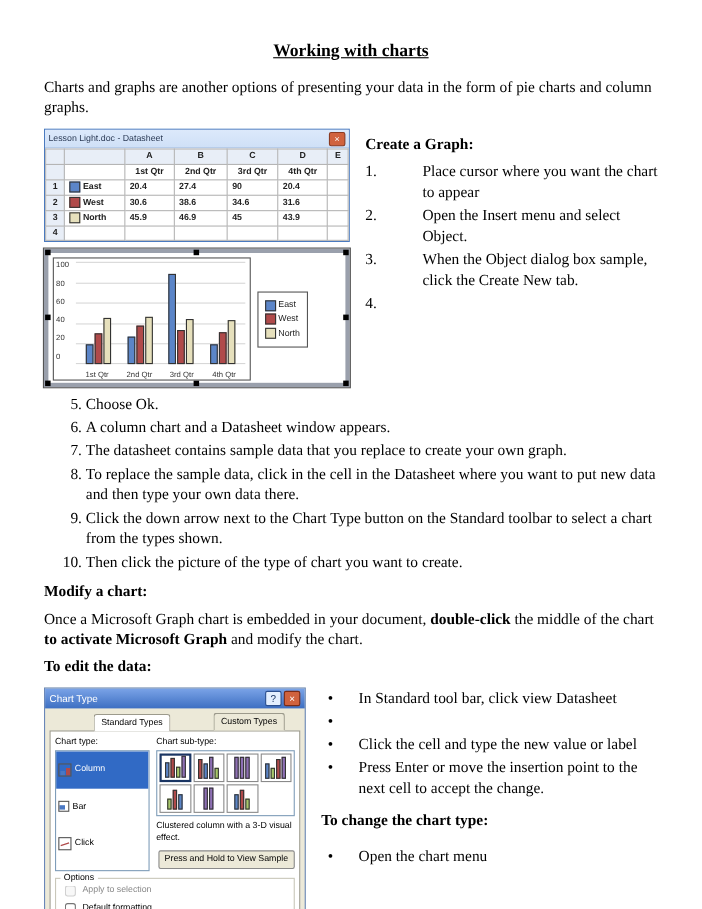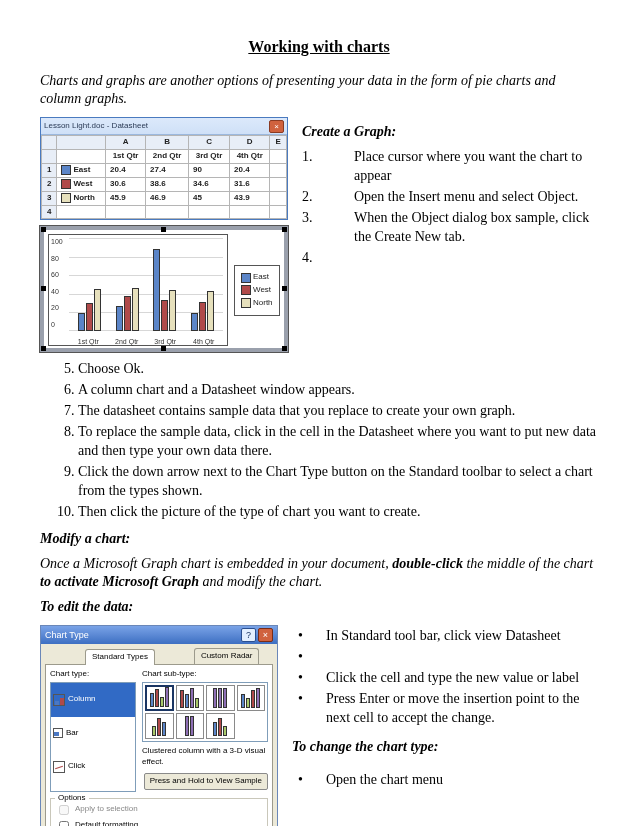--- a/index.html
+++ b/index.html
@@ -13,21 +13,21 @@
     box-sizing: border-box;
     line-height: 1.35;
   }
   h1.title {
     text-align: center;
     font-size: 16px;
     font-weight: bold;
     text-decoration: underline;
     margin: 0 0 14px 0;
   }
-  p { margin: 6px 0; font-style: italic; }
+  p { margin: 6px 0; }
   b { font-weight: bold; }
 
   
   .row { display: flex; gap: 14px; margin: 8px 0; }
   .row .imgcol { flex: 0 0 auto; }
   .row .txtcol { flex: 1 1 auto; }
 
   
   ol.num { margin: 4px 0 8px 38px; padding: 0; }
   ol.num li { margin: 2px 0; }
@@ -36,21 +36,21 @@
   ol.num.inset li span.n { width: 52px; flex: 0 0 52px; }
   ol.num.inset li span.t { flex: 1 1 auto; }
 
   ul.bul { margin: 0; padding: 0; list-style: none; }
   ul.bul li { display: flex; margin: 2px 0; }
   ul.bul li span.dot { width: 28px; flex: 0 0 28px; text-align: left; padding-left: 6px; }
   ul.bul li span.t { flex: 1 1 auto; }
 
   
   .shot1 {
-    width: 248px;
+    width: 278px;
     font-family: Tahoma, Arial, sans-serif;
     font-size: 8px;
     color: #222;
   }
   .ds-frame {
     border: 1px solid #4a7abf;
     background: #eef3fb;
   }
   .ds-titlebar {
     display: flex; align-items: center;
@@ -363,21 +363,21 @@
   <div class="imgcol">
 
     <div class="shot2">
       <div class="s2-titlebar">
         <span class="ttl">Chart Type</span>
         <span class="qx">?</span>
         <span class="qx close">×</span>
       </div>
       <div class="s2-tabs">
         <div class="s2-tab active">Standard Types</div>
-        <div class="s2-tab">Custom Radar</div>
+        <div class="s2-tab">Custom Types</div>
       </div>
       <div class="s2-body">
         <div class="s2-cols">
           <div class="s2-left">
             <div class="s2-label">Chart type:</div>
             <div class="s2-list" id="typelist">
                 <div class="it sel">
                   <span class="ico column"></span>
                   <span>Column</span>
                 </div>

